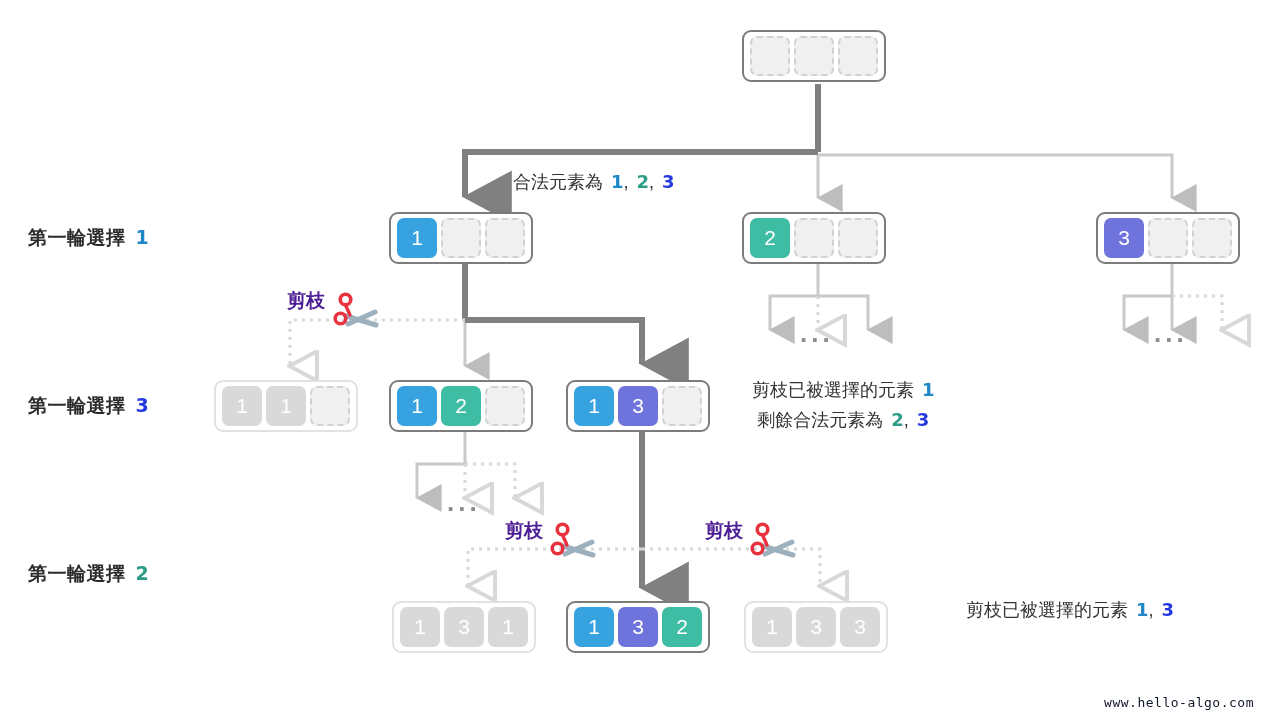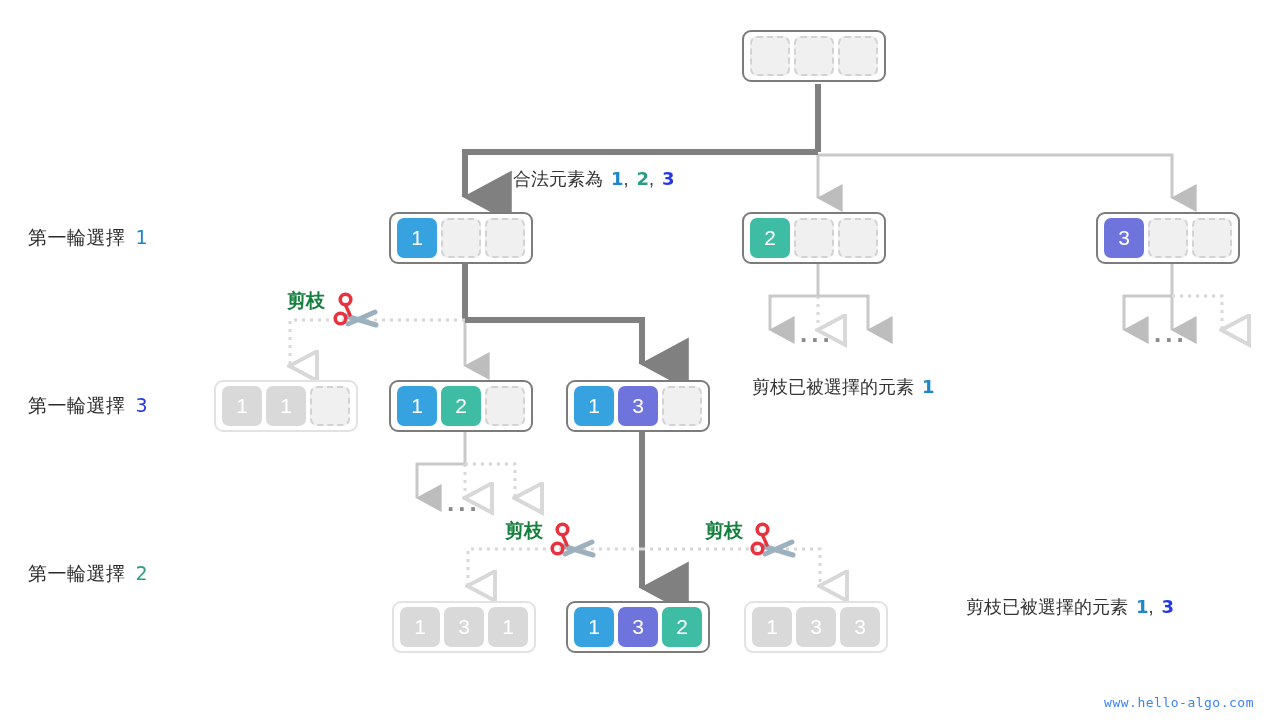--- a/index.html
+++ b/index.html
@@ -23,49 +23,49 @@
     font-size:21px;color:#ffffff;box-sizing:border-box;
   }
   .cell.empty{background:#f0f0f0;border:2px dashed #d2d2d2;color:transparent;}
   .cell.grey{background:#d9d9d9;color:#ffffff;}
   .cell.c1{background:#36a2e0;}
   .cell.c2{background:#3fbda4;}
   .cell.c3{background:#6f74dd;}
 
   
   .round-label{
-    position:absolute;font-size:19px;font-weight:normal;color:#2b2b2b;
+    position:absolute;font-size:19px;font-weight:bold;color:#2b2b2b;
     white-space:nowrap;letter-spacing:.5px;
   }
   .round-label .num{margin-left:10px;font-family:"DejaVu Sans",sans-serif;}
   .n1{color:#1f86c8;}
   .n2{color:#2b9c86;}
   .n3{color:#2639e0;}
 
   .note{
     position:absolute;font-size:18px;color:#333333;white-space:nowrap;
-    line-height:24px;
+    line-height:29px;
   }
   .note .v{font-weight:bold;font-family:"DejaVu Sans",sans-serif;}
   .note .sp{display:inline-block;width:8px;}
 
   .dots{
     position:absolute;font-size:26px;color:#8b8b8b;letter-spacing:4px;
     font-weight:bold;white-space:nowrap;
   }
 
   .prune{
-    position:absolute;font-size:19px;font-weight:bold;color:#15803d;
+    position:absolute;font-size:19px;font-weight:bold;color:#4c1d95;
     white-space:nowrap;
   }
   .scissors{position:absolute;}
   .watermark{
     position:absolute;right:26px;bottom:10px;
     font-family:"DejaVu Sans Mono","Liberation Mono",monospace;
-    font-size:13px;color:#3b82f6;letter-spacing:.5px;
+    font-size:13px;color:#0f172a;letter-spacing:.5px;
   }
 </style>
 </head>
 <body>
 
 <div id="canvas">
 
   <svg class="edges" viewBox="0 0 1280 720" xmlns="http://www.w3.org/2000/svg">
     <defs>
       <marker id="ar-dark" markerWidth="10" markerHeight="9" refX="4.6" refY="8.4" orient="auto" markerUnits="strokeWidth">
@@ -186,20 +186,23 @@
   <div class="dots" style="left:447px;top:487px;">...</div>
 
   <div class="note" style="left:513px;top:167px;">
     <span>合法元素為</span><span class="sp"></span><span class="v n1">1</span><span>,</span><span class="sp"></span><span class="v n2">2</span><span>,</span><span class="sp"></span><span class="v n3">3</span>
   </div>
 
   <div class="note" style="left:752px;top:375px;text-align:center;">
     <div>
       <span>剪枝已被選擇的元素</span><span class="sp"></span><span class="v n1">1</span>
     </div>
+    <div>
+      <span>剩餘合法元素為</span><span class="sp"></span><span class="v n2">2</span><span>,</span><span class="sp"></span><span class="v n3">3</span>
+    </div>
   </div>
 
   <div class="note" style="left:966px;top:595px;">
     <div>
       <span>剪枝已被選擇的元素</span><span class="sp"></span><span class="v n1">1</span><span>,</span><span class="sp"></span><span class="v n3">3</span>
     </div>
   </div>
 
   <div class="prune" style="left:287px;top:288px;">剪枝</div>
   <svg class="scissors" style="left:332px;top:290px;" width="50" height="50" viewBox="0 0 50 50" xmlns="http://www.w3.org/2000/svg">

